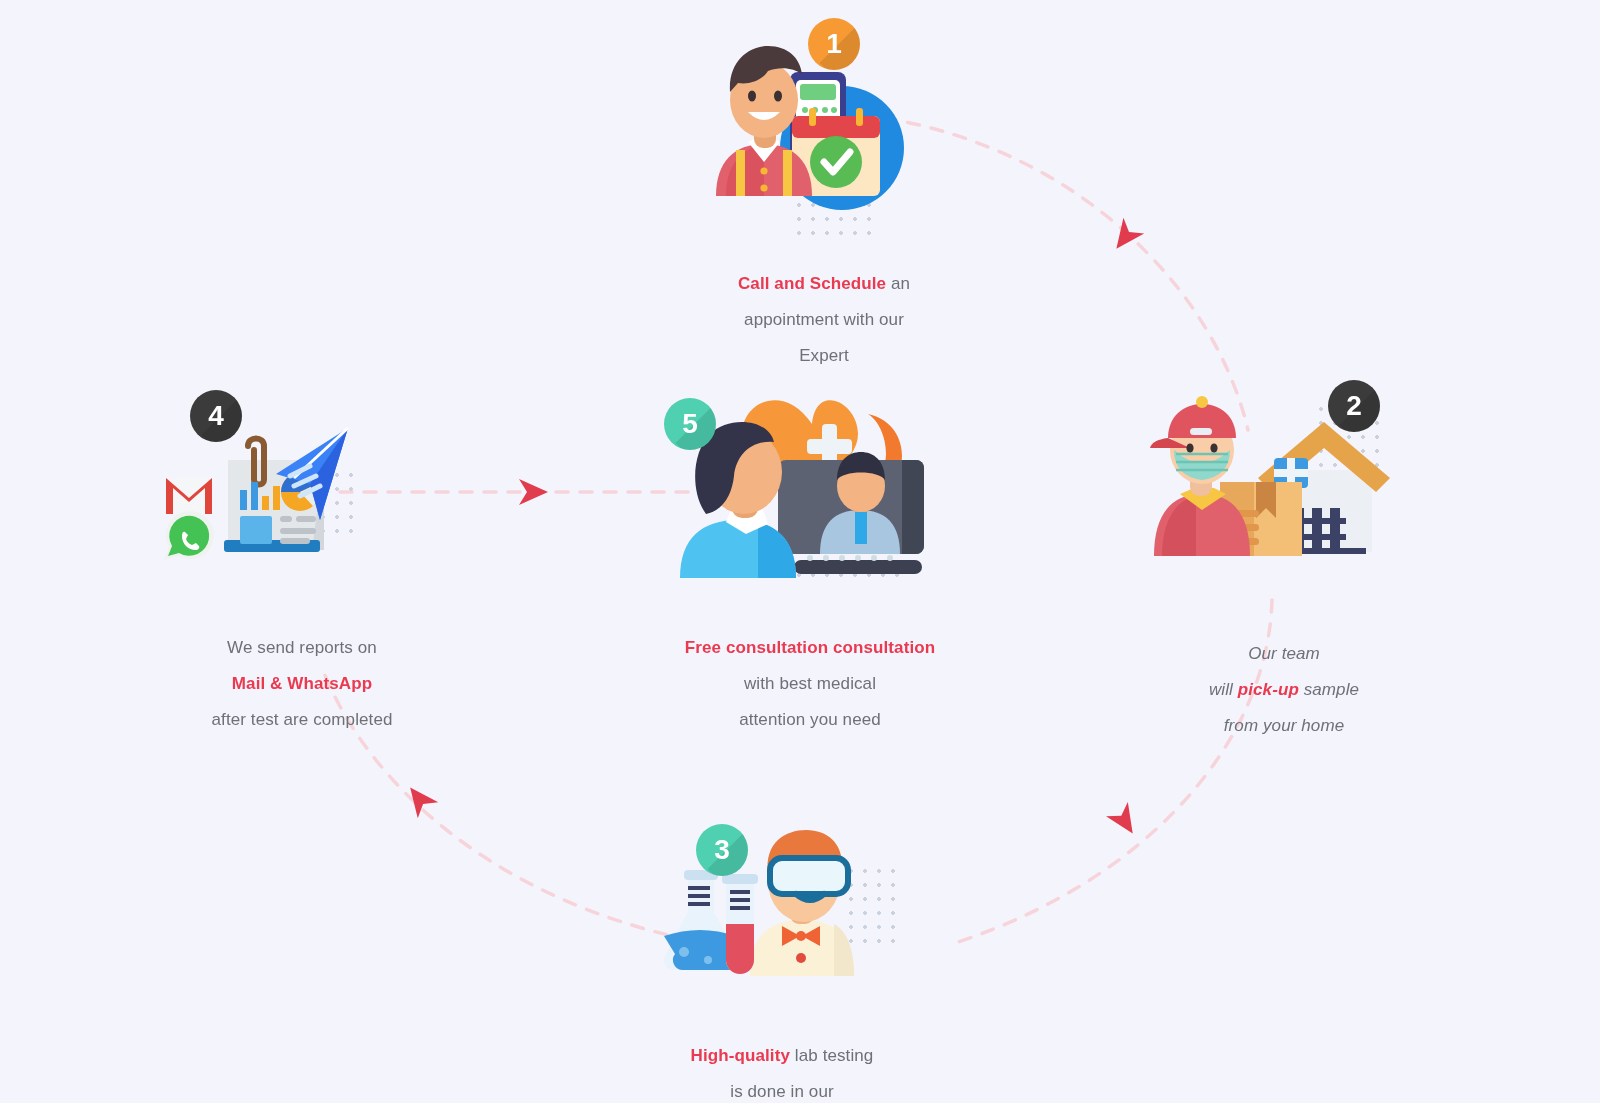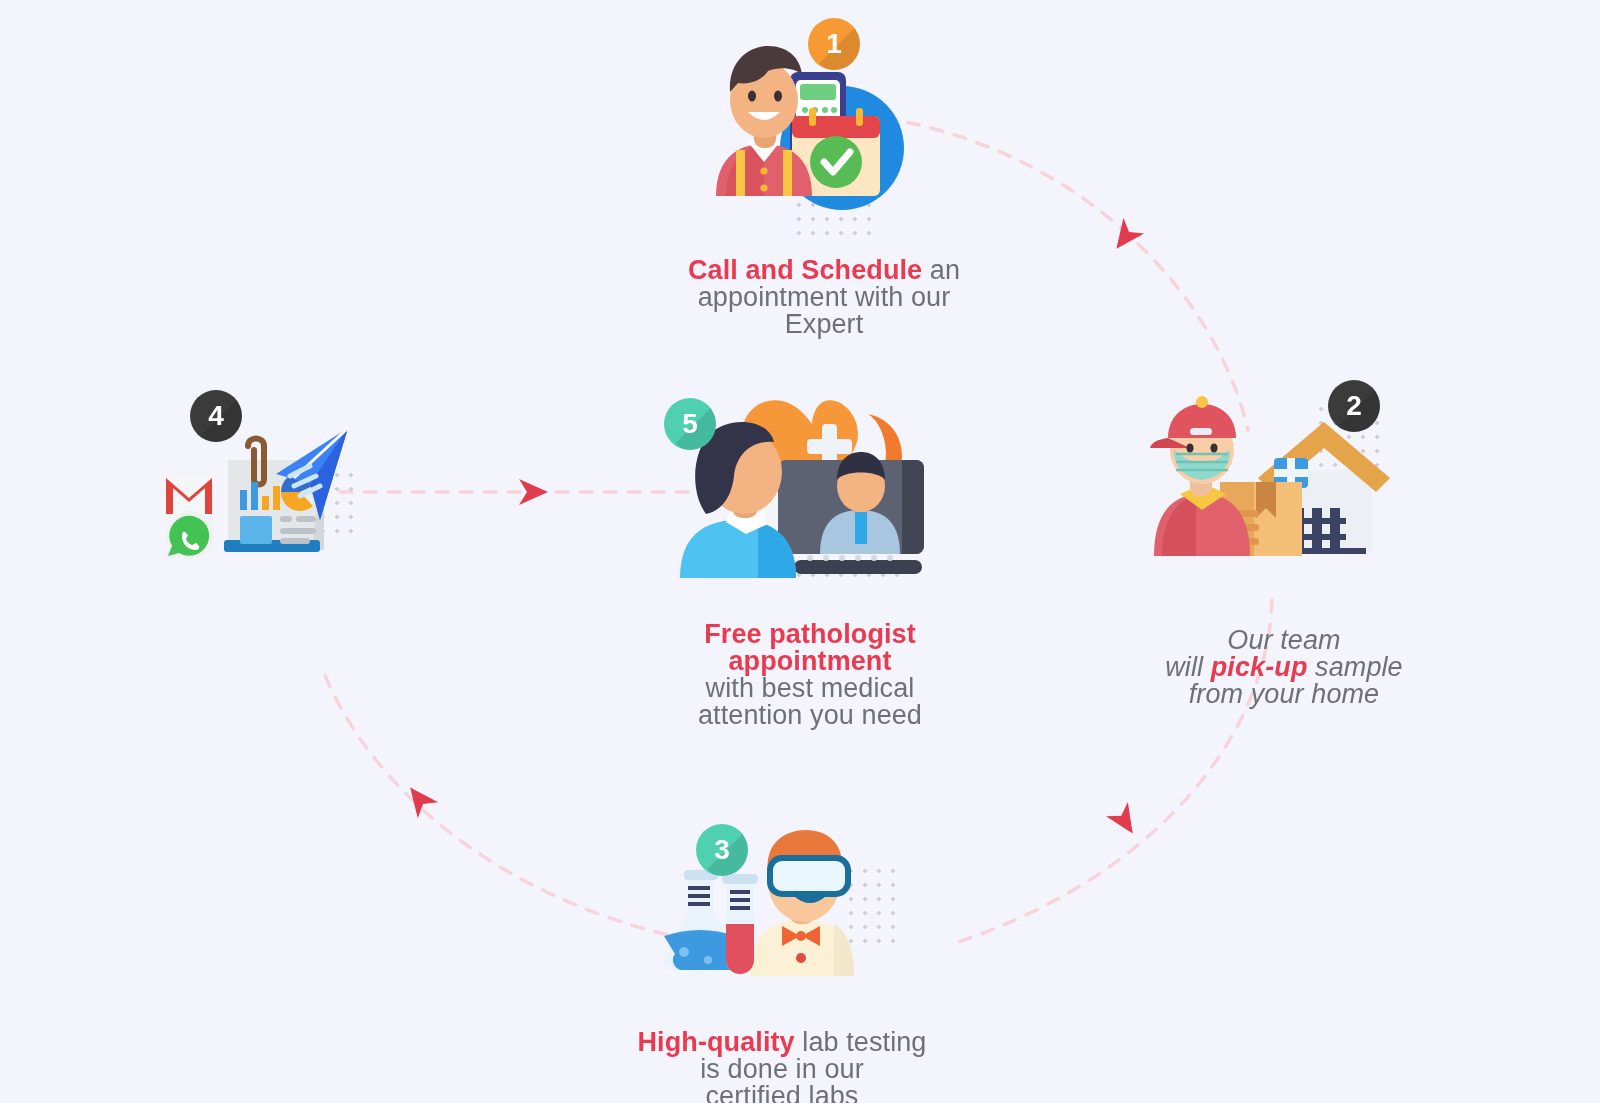--- a/index.html
+++ b/index.html
@@ -36,22 +36,22 @@
     width: 320px;
     text-align: center;
   }
   .art {
     position: relative;
     width: 320px;
     height: 200px;
     margin: 0 auto;
   }
   .caption {
-    font-size: 27px;
-    line-height: 27px;
+    font-size: 17px;
+    line-height: 36px;
     color: #6d7176;
     letter-spacing: .1px;
     white-space: pre-line;
   }
   .caption b {
     color: #ea3a50;
     font-weight: bold;
   }
 
   
@@ -344,20 +344,25 @@
           <path d="M 22 168 l 5 -13 a 24 24 0 1 1 9 9 z" fill="#eef3ef"></path>
           <path d="M 26 164 l 4 -10 a 20 20 0 1 1 7 7 z" fill="#44c254"></path>
           <path d="M 40 144 c 0 8 6 14 14 14 c 2 0 4 -2 3 -4 l -3 -3 l -4 2 c -3 -1 -5 -3 -6 -6 l 2 -4 l -3 -3 c -2 -1 -3 1 -3 4 z" fill="#ffffff"></path>
         </g>
       </svg>
       <div class="badge dark" style="left:48px; top:-2px;">
         <span class="shadow"></span>
         <span class="num">4</span>
       </div>
     </div>
+    <div class="caption" style="margin-top:2px;">
+      <span>We send reports on
+</span><b>Mail &amp; WhatsApp</b><span>
+after test are completed</span>
+    </div>
   </div>
 
   <div class="step" style="left:622px; top:382px; width:376px;">
     <div class="art" style="width:376px;">
       <div class="dots" style="left:170px; top:186px; width:112px; height:16px;"></div>
       <svg width="376" height="200" viewBox="0 0 376 200" xmlns="http://www.w3.org/2000/svg">
 
         <path d="M 200 62 c -28 -42 -70 -22 -70 10 c 0 28 40 50 58 66 c 18 -16 58 -38 58 -66 c 0 -32 -42 -52 -46 -10 z" transform="translate(-10,-20)" fill="#f6973a"></path>
         <path d="M 246 32 c 26 6 34 26 34 42 c 0 28 -40 50 -58 66 l -8 -8 c 18 -16 50 -34 50 -60 c 0 -18 -8 -34 -18 -40 z" fill="#f27a2e"></path>
         <g fill="#eef3f8">
@@ -390,20 +395,20 @@
         <rect x="110" y="108" width="26" height="28" rx="10" fill="#e8a572"></rect>
         <ellipse cx="122" cy="90" rx="38" ry="42" fill="#f4b382"></ellipse>
         <path d="M 84 132 c -16 -22 -14 -62 4 -80 c 18 -18 58 -16 64 8 c -24 -2 -38 14 -40 34 c -2 18 -10 34 -28 38 z" fill="#33344a"></path>
       </svg>
       <div class="badge teal" style="left:42px; top:16px;">
         <span class="shadow"></span>
         <span class="num">5</span>
       </div>
     </div>
     <div class="caption" style="margin-top:12px;">
-      <b>Free pathologist  appointment</b><span>
+      <b>Free consultation  consultation</b><span>
 with best medical
 attention you need</span>
     </div>
   </div>
 
   <div class="bottom-band"></div>
 </div>
 
 </body></html>

